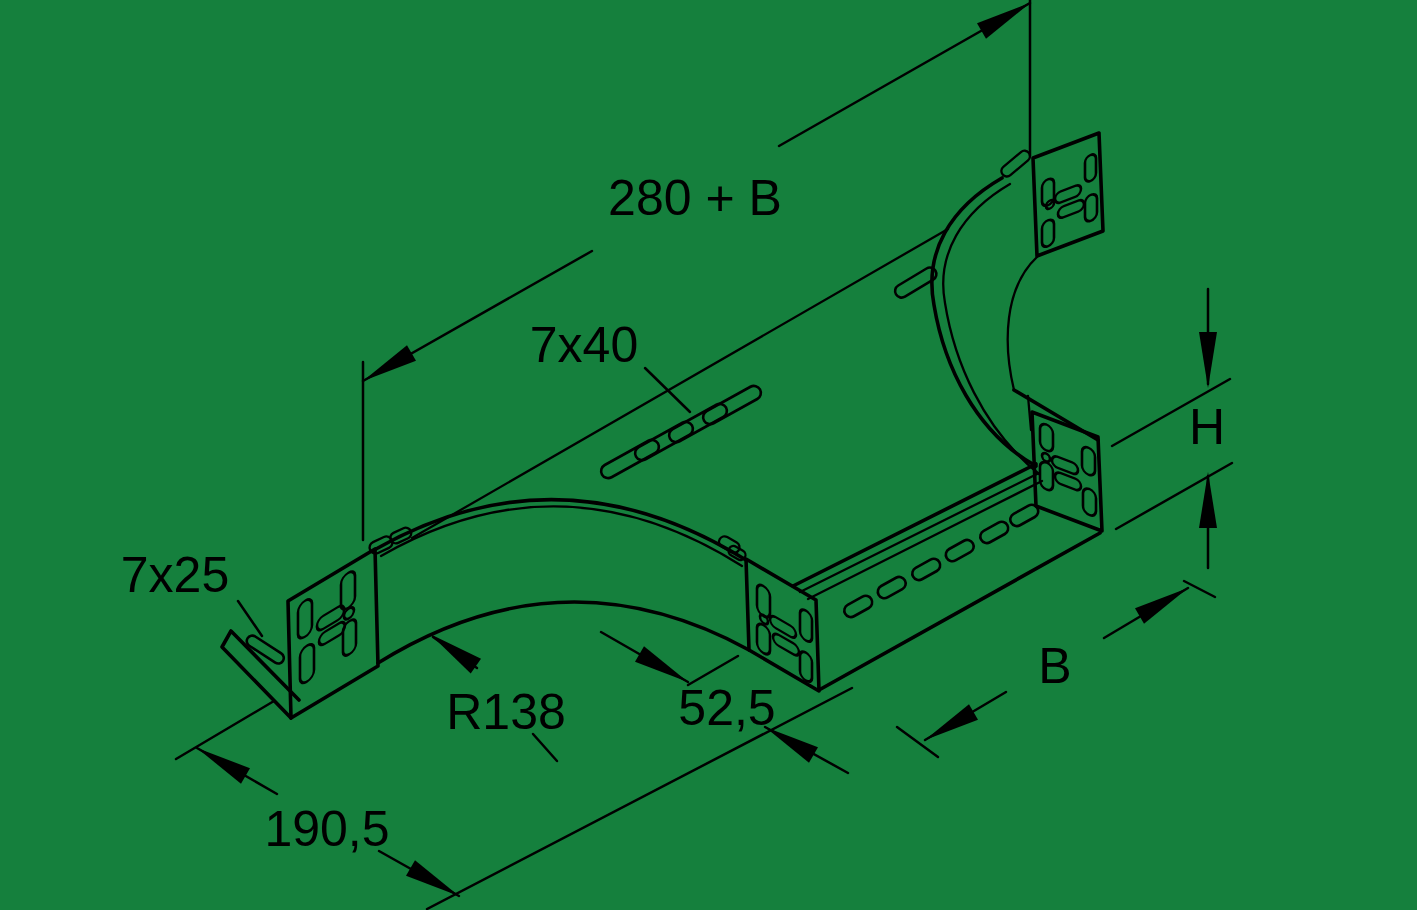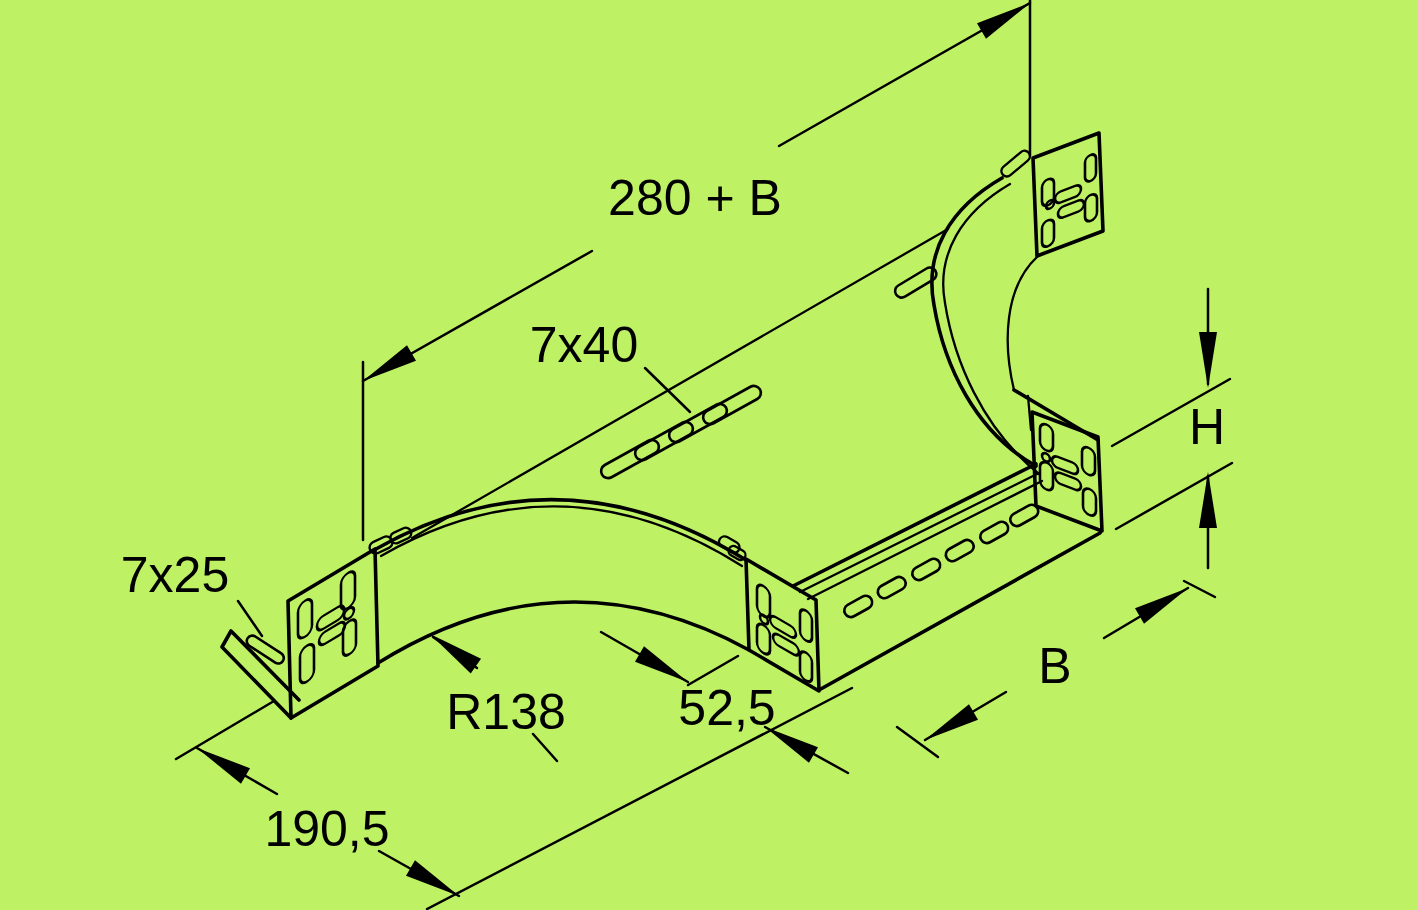--- a/index.html
+++ b/index.html
@@ -1,16 +1,16 @@
 <!DOCTYPE html>
 <html><head>
 <meta charset="utf-8">
 <style>
   html,body{margin:0;padding:0;background:#ffffff;}
-  .stage{position:relative;width:1417px;height:910px;background:#bef264;overflow:hidden;}
+  .stage{position:relative;width:1417px;height:910px;background:#15803d;overflow:hidden;}
   svg{display:block;}
   text{font-family:"Liberation Sans", sans-serif;fill:#000;}
   .dimtext{font-size:50px;}
   .obj  {stroke:#000;fill:none;stroke-width:3.6;stroke-linecap:round;stroke-linejoin:round;}
   .obj2 {stroke:#000;fill:none;stroke-width:2.3;stroke-linecap:round;stroke-linejoin:round;}
   .perf {stroke:#000;fill:none;stroke-width:2.6;}
   .dim  {stroke:#000;fill:none;stroke-width:2.5;stroke-linecap:round;}
   .arrow{fill:#000;stroke:none;}
 </style>
 </head>

